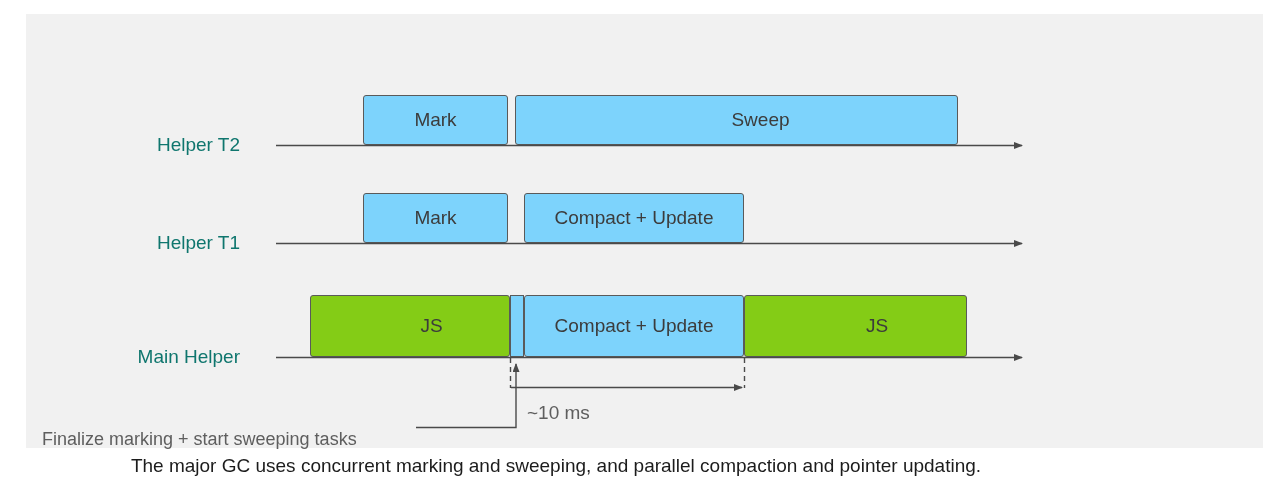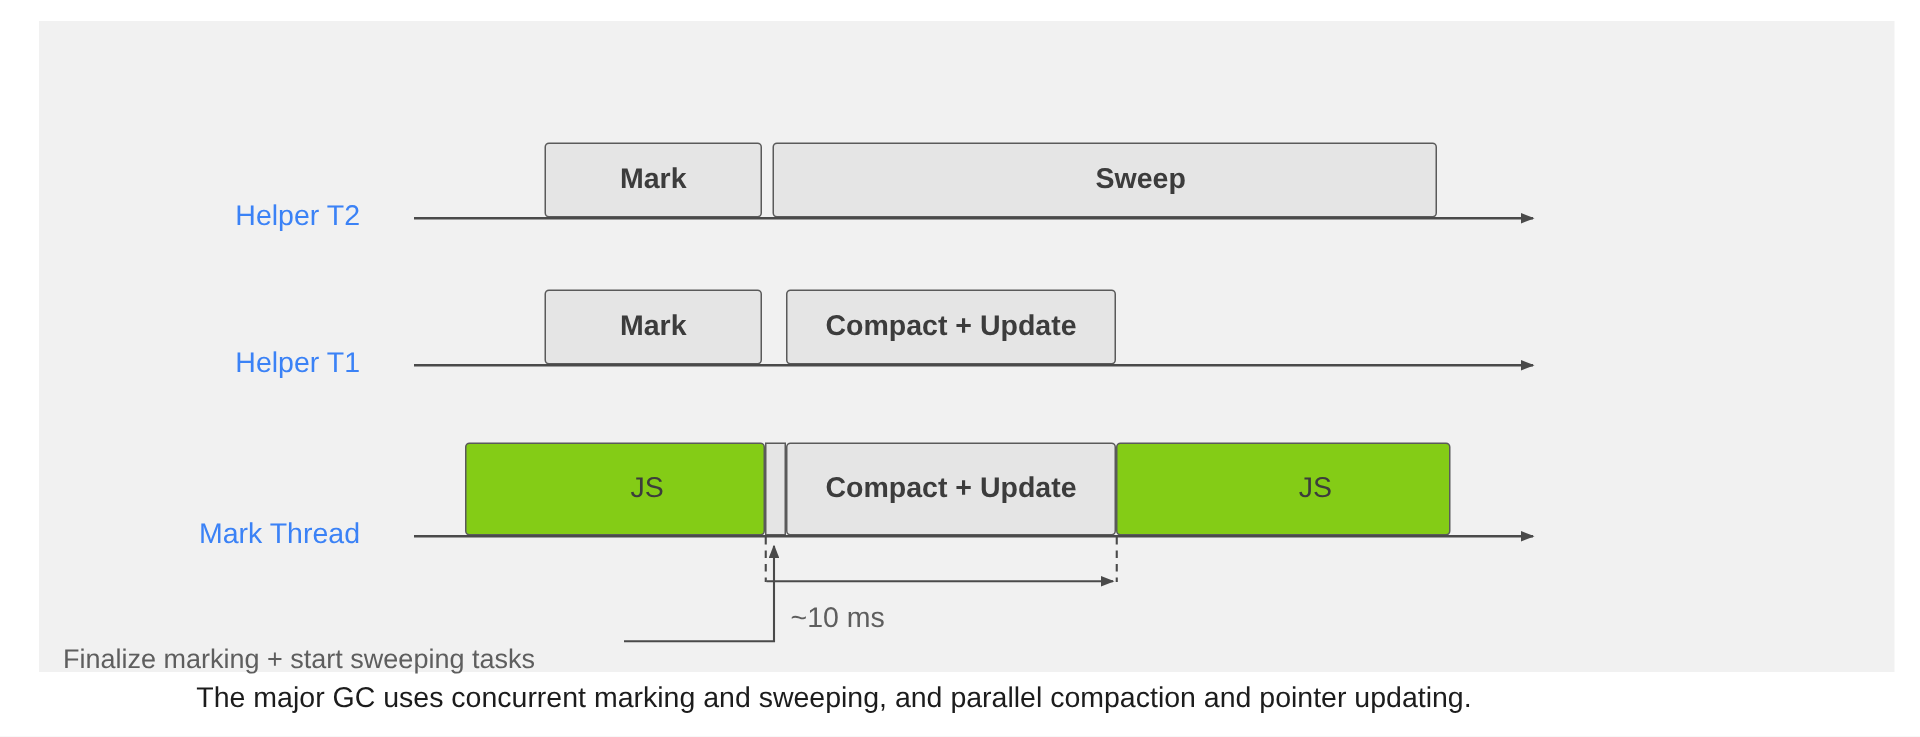--- a/index.html
+++ b/index.html
@@ -6,30 +6,30 @@
   body{
     width:1280px;height:491px;background:#ffffff;
     font-family:"Liberation Sans","DejaVu Sans",sans-serif;
     overflow:hidden;position:relative;
   }
   #panel{
     position:absolute;left:26px;top:14px;width:1237px;height:434px;
     background:#f1f1f1;
   }
   .lane-label{
-    position:absolute;text-align:right;color:#3b82f6;
+    position:absolute;text-align:right;color:#0f766e;
     font-size:19px;line-height:19px;white-space:nowrap;
   }
   .bar{
     position:absolute;box-sizing:border-box;
     border:1px solid #5a5a5a;border-radius:3px;
     display:flex;align-items:center;justify-content:center;
     color:#3c3c3c;font-size:19px;white-space:nowrap;overflow:hidden;
   }
-  .bar.red{background:#e5e5e5;font-weight:bold;}
+  .bar.red{background:#7dd3fc;}
   .bar.blue{background:#84cc16;padding-left:43px;}
   .bar.sliver{border-radius:0;}
   .caption{
     position:absolute;left:0;top:455px;width:1112px;text-align:center;
     font-size:19px;color:#1c1c1c;
   }
   .annot{
     position:absolute;color:#5e5e5e;font-size:17px;
     white-space:nowrap;line-height:17px;
   }
@@ -38,21 +38,21 @@
 </style>
 </head>
 <body>
 
 <div id="panel"></div>
 
 <div class="lane-label" style="left:40px;top:135px;width:200px;">Helper T2</div>
 
 <div class="lane-label" style="left:40px;top:233px;width:200px;">Helper T1</div>
 
-<div class="lane-label" style="left:40px;top:347px;width:200px;">Mark Thread</div>
+<div class="lane-label" style="left:40px;top:347px;width:200px;">Main Helper</div>
 
 <div class="bar red" style="left:363px;top:95px;width:145px;height:50px;">Mark</div>
 
 <div class="bar red" style="left:515px;top:95px;width:443px;height:50px;padding-left:48px;">Sweep</div>
 
 <div class="bar red" style="left:363px;top:193px;width:145px;height:50px;">Mark</div>
 
 <div class="bar red" style="left:524px;top:193px;width:220px;height:50px;">Compact + Update</div>
 
 <div class="bar blue" style="left:310px;top:295px;width:200px;height:62px;">JS</div>

